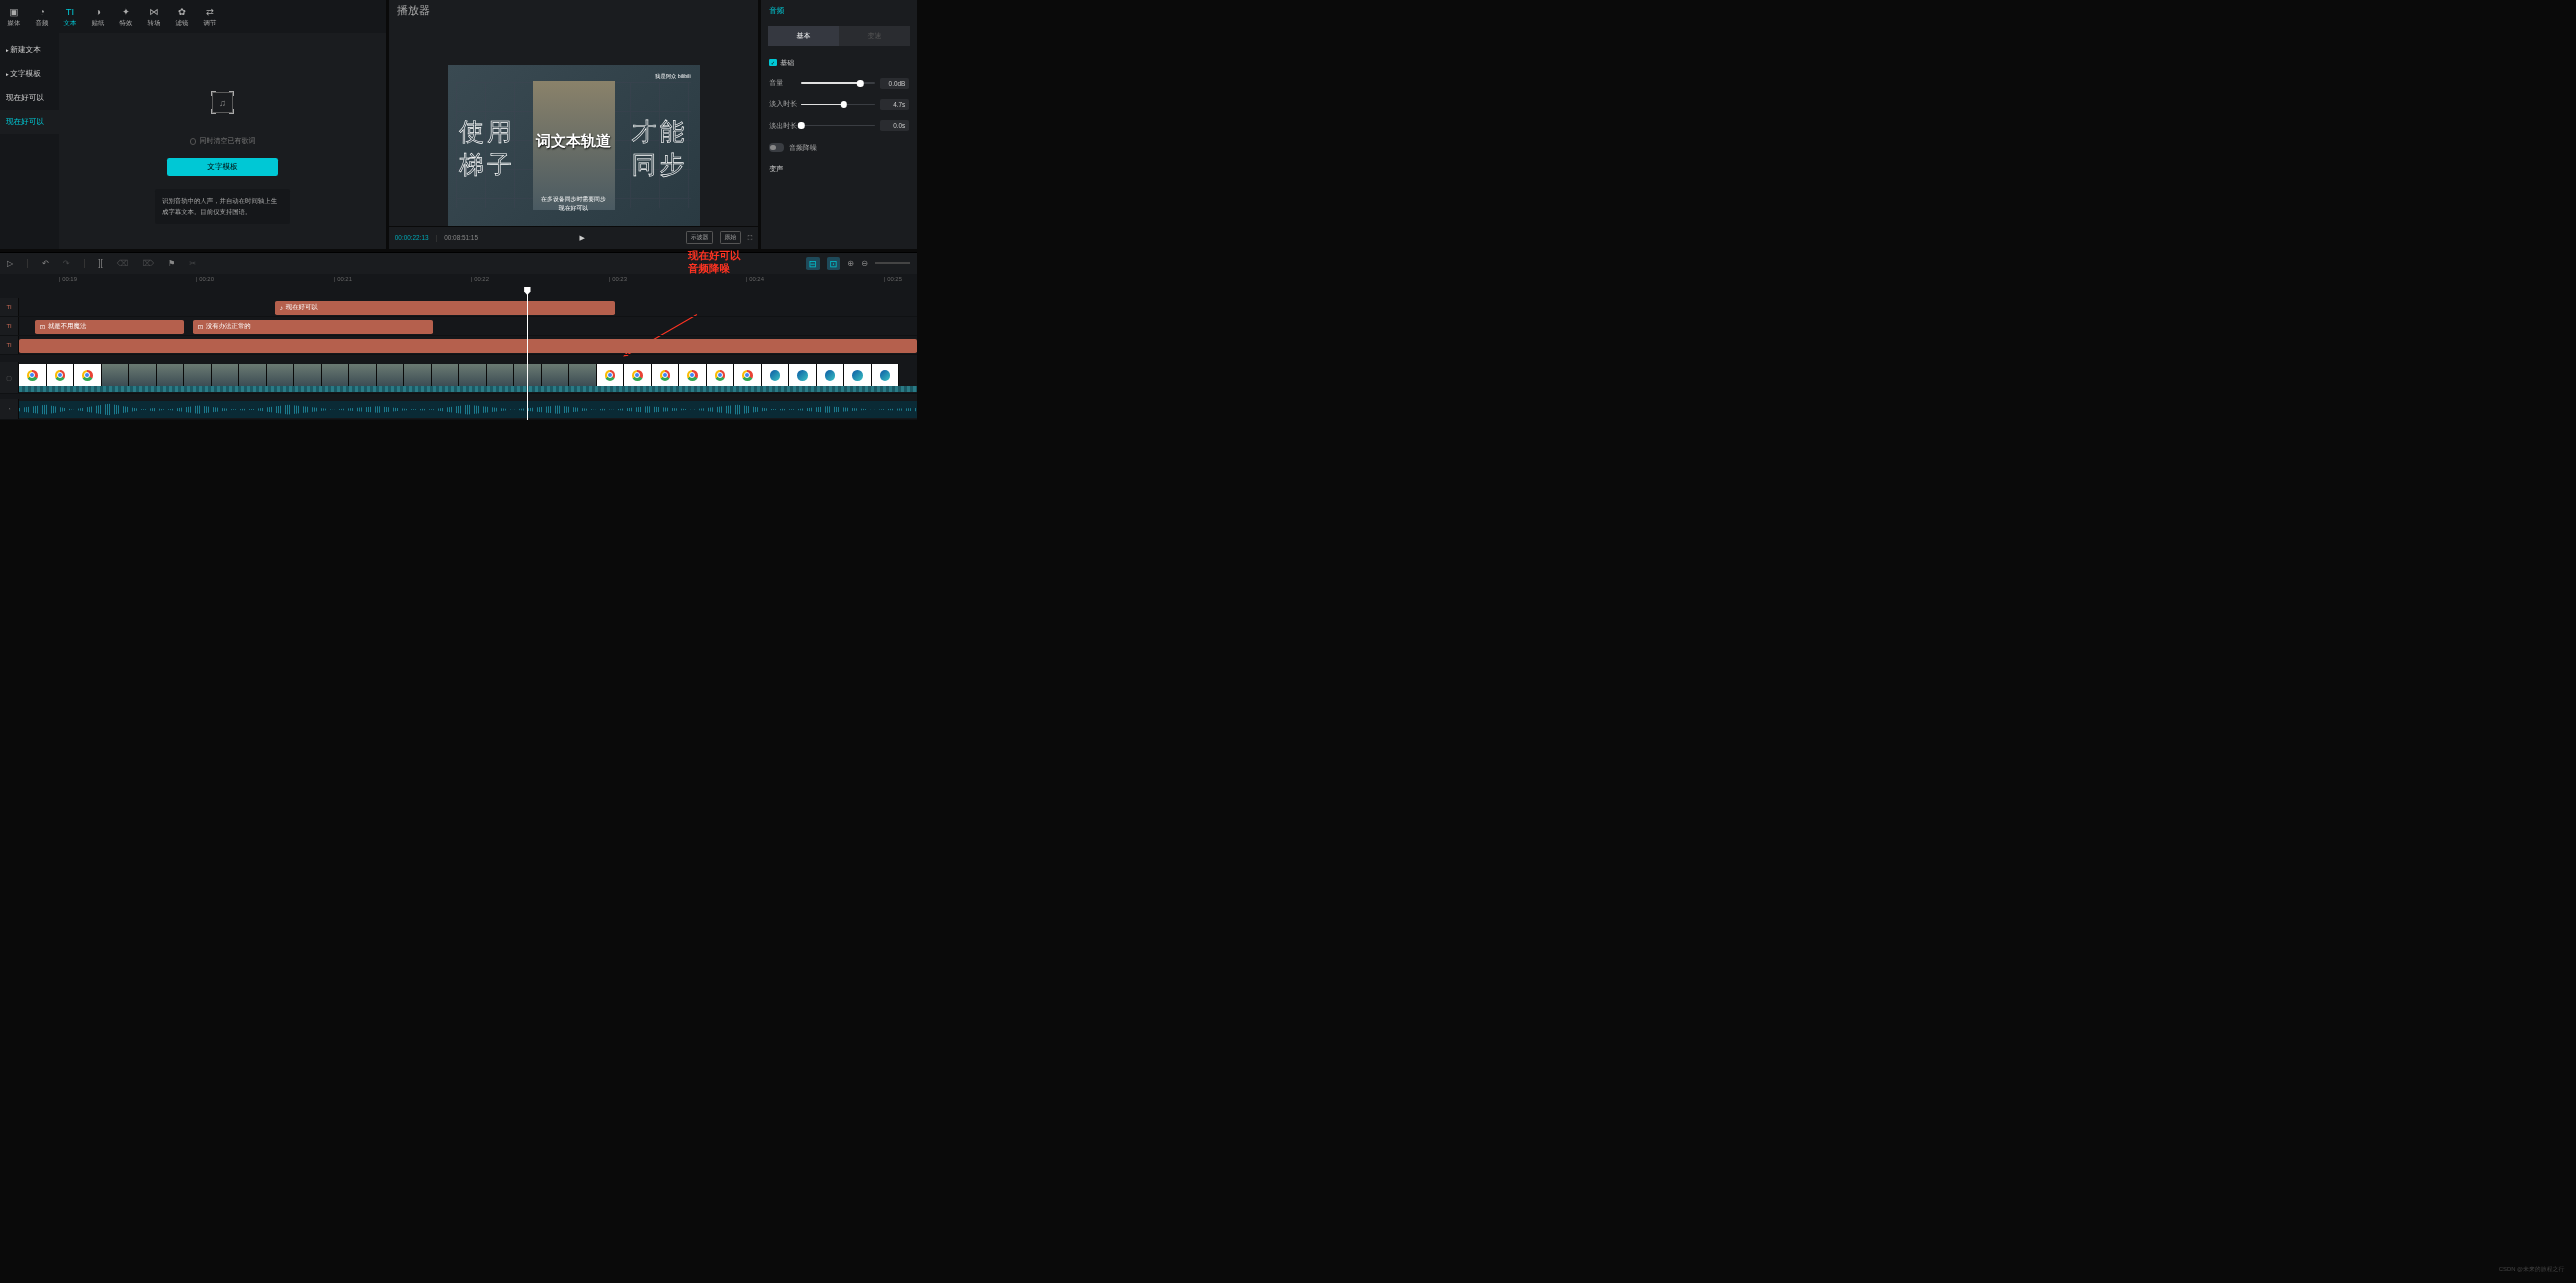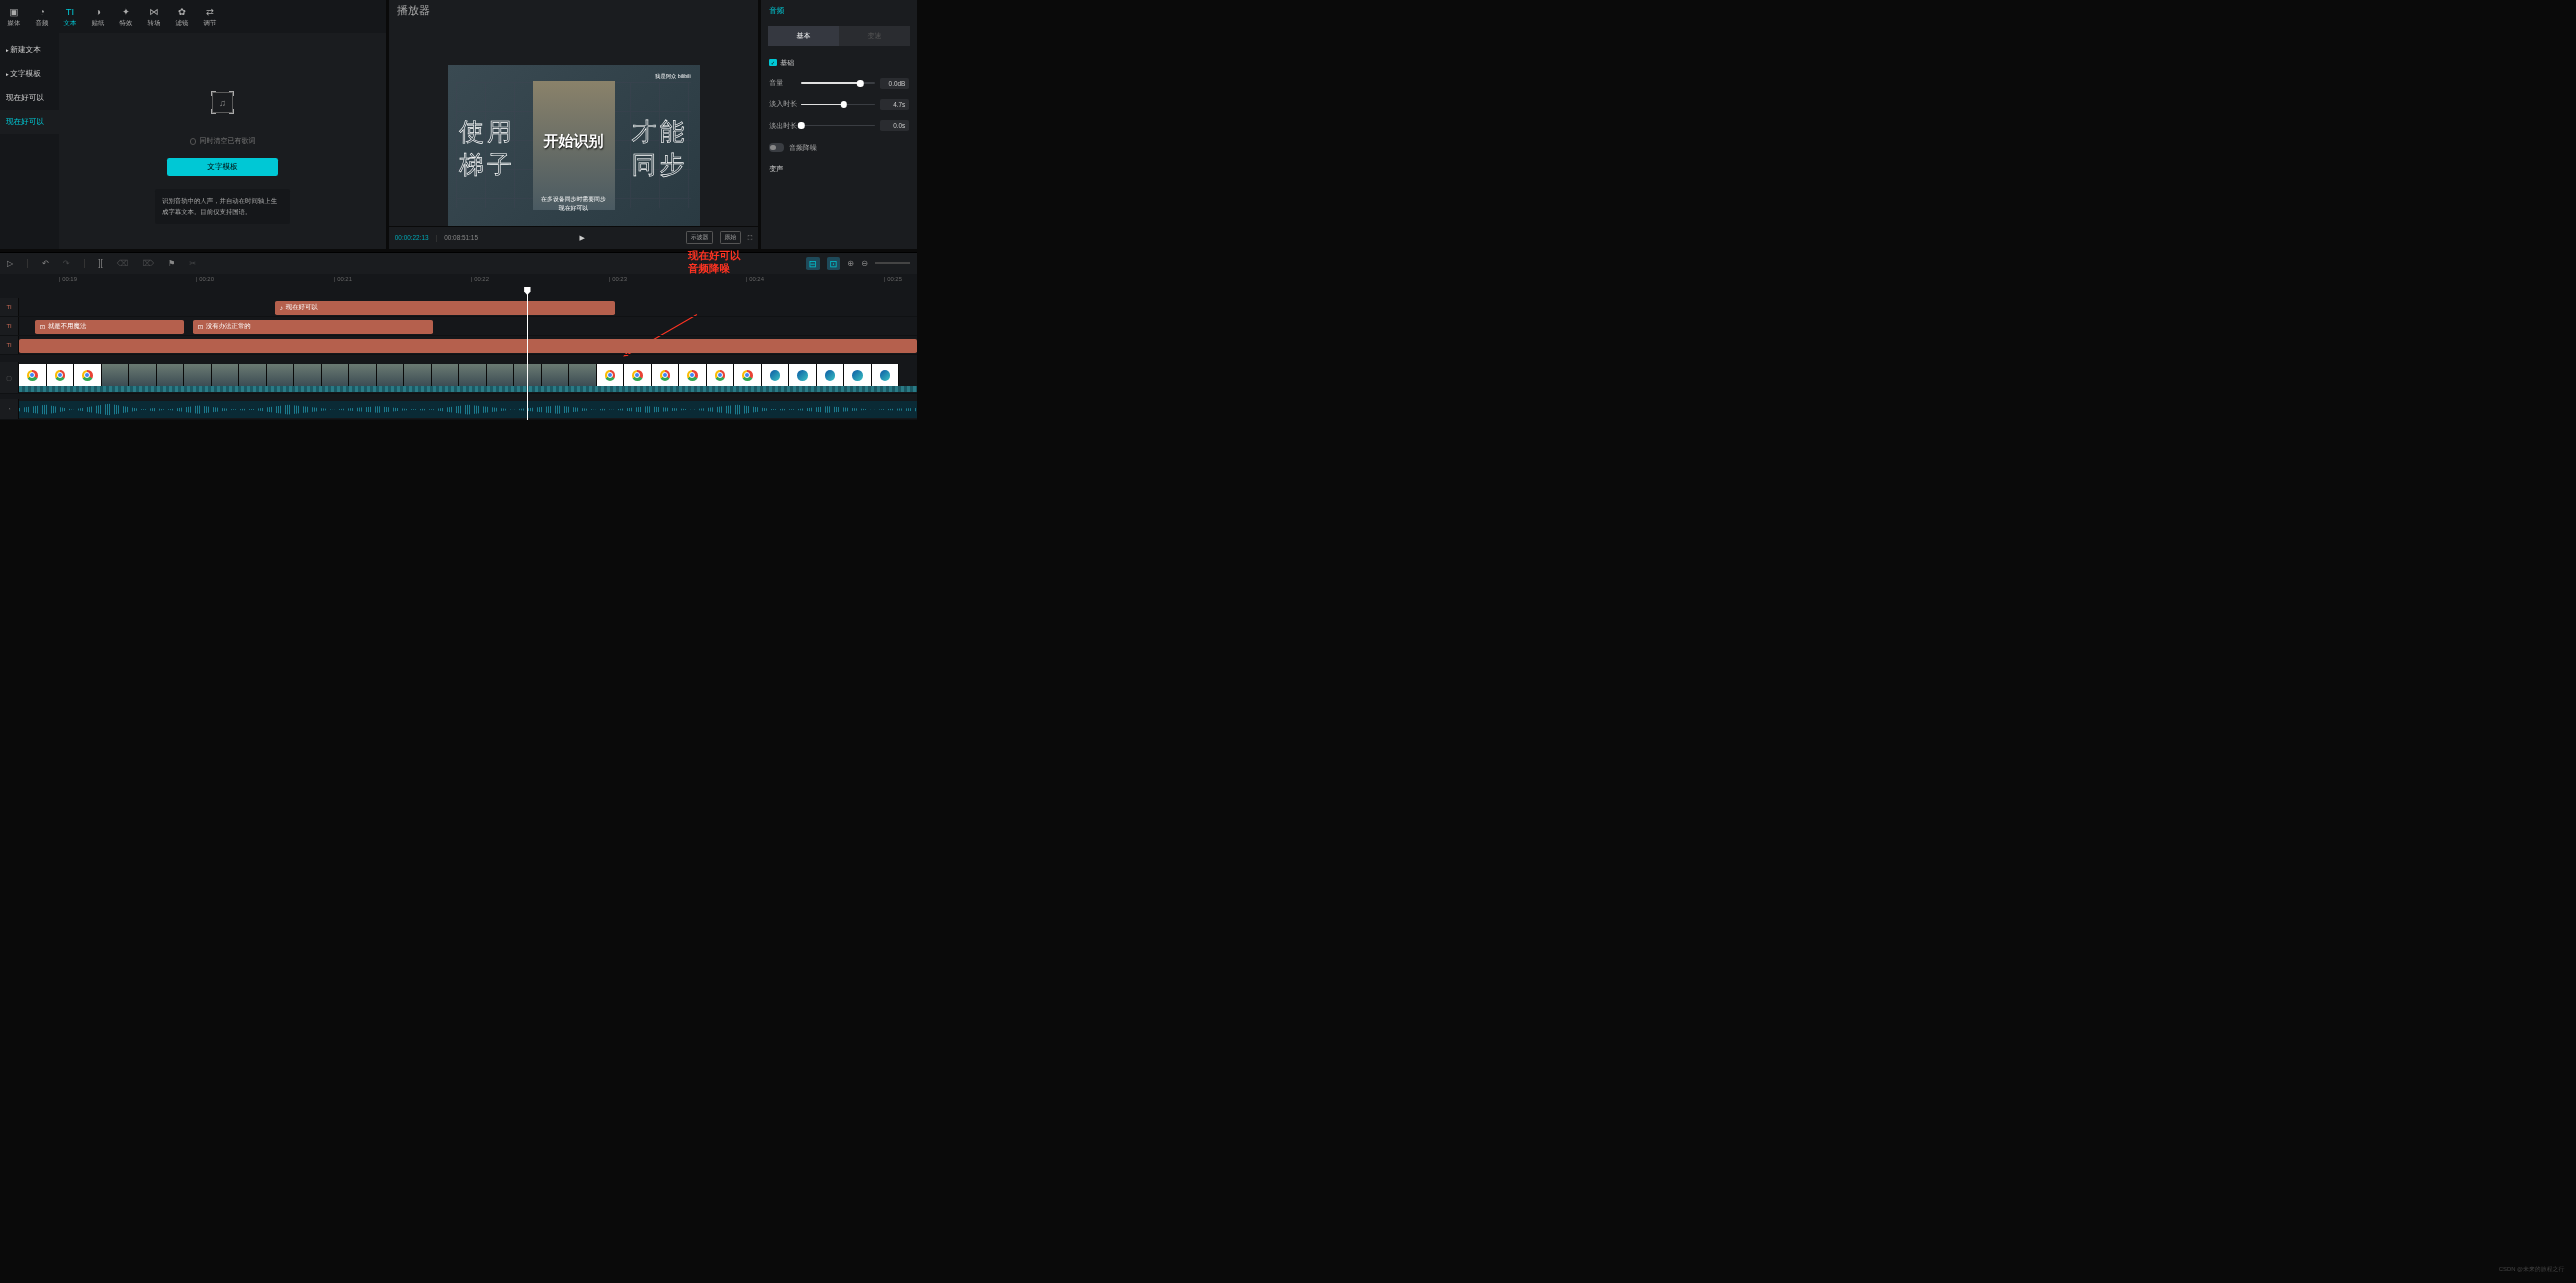--- a/index.html
+++ b/index.html
@@ -199,21 +199,21 @@
         <div class="grid-overlay"></div>
         <div class="center-img"></div>
         <div class="video-text outline-text t-left">
             <div>使用</div>
             <div>梯子</div>
           </div>
         <div class="video-text outline-text t-right">
             <div>才能</div>
             <div>同步</div>
           </div>
-        <div class="video-text center-caption">开始识别</div>
+        <div class="video-text center-caption">词文本轨道</div>
         <div class="video-text sub-cap">
             <div>在多设备同步时需要同步</div>
             <div>现在好可以</div>
           </div>
         <div class="video-text watermark">我是阿众 bilibili</div>
       </div>
     </div>
     <div class="player-controls">
       <span class="tc-current">00:00:22:13</span>
       <span style="color:#444">|</span>

